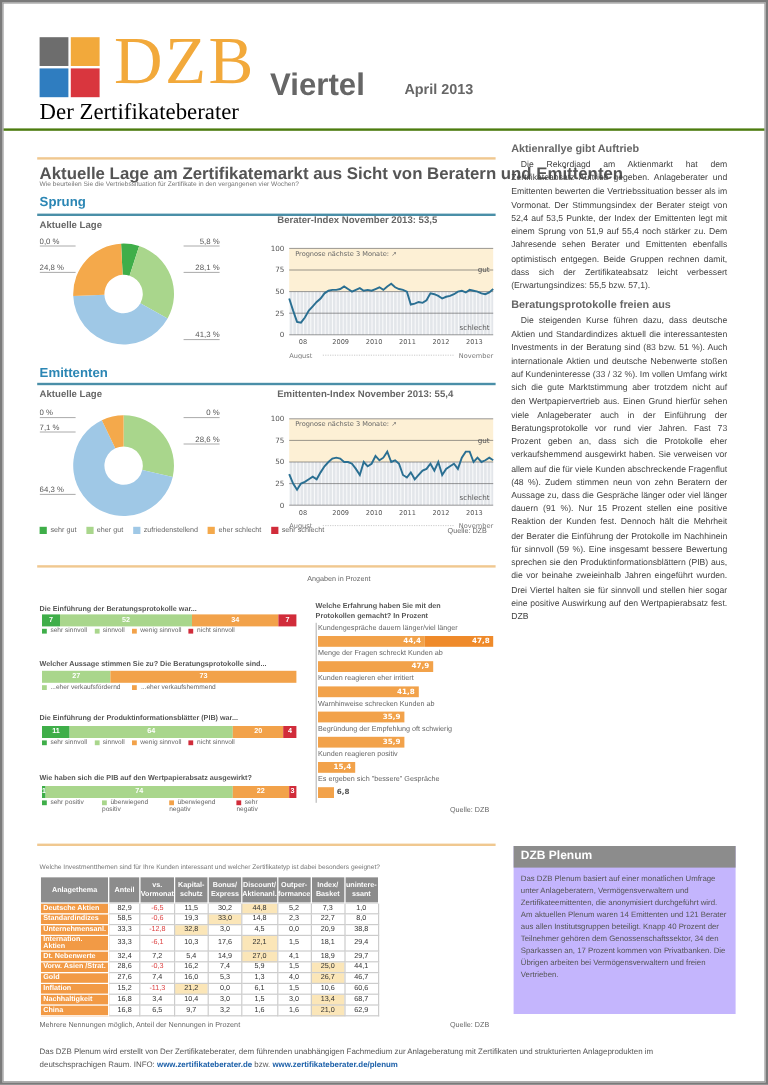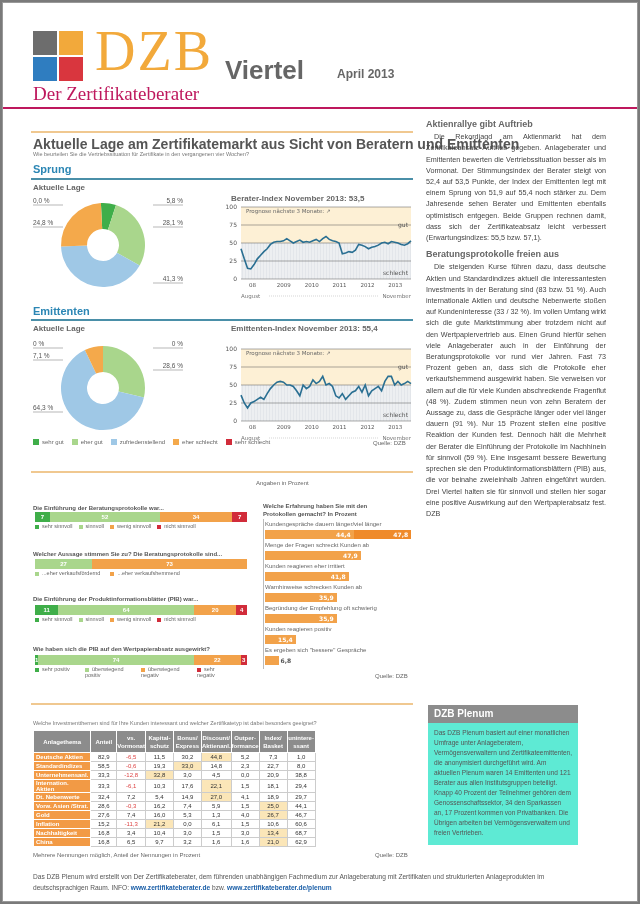--- a/index.html
+++ b/index.html
@@ -1,22 +1,22 @@
 <!DOCTYPE html>
 <html><head>
 <meta charset="utf-8">
 <style>
 *{box-sizing:border-box;margin:0;padding:0}
 body{width:640px;height:904px;background:#7a7a7a;font-family:"DejaVu Sans",sans-serif;overflow:hidden}
 .page{position:absolute;left:2px;top:2px;width:636px;height:900px;background:#fff;border:1px solid #999}
-.hdr{position:absolute;left:0;top:0;width:634px;height:106px;border-bottom:2px solid #be185d}
+.hdr{position:absolute;left:0;top:0;width:634px;height:106px;border-bottom:2px solid #4d7c0f}
 .logo-puzzle{position:absolute;left:30px;top:28px;width:50px;height:50px}
 .logo-puzzle div{position:absolute;width:24px;height:24px}
 .dzb{position:absolute;left:92px;top:18px;font-family:"Liberation Serif",serif;font-size:56px;color:#f2a93b;letter-spacing:2px;line-height:60px}
-.zb{position:absolute;left:30px;top:80px;font-family:"Liberation Serif",serif;font-size:19px;color:#be185d}
+.zb{position:absolute;left:30px;top:80px;font-family:"Liberation Serif",serif;font-size:19px;color:#000000}
 .plenum{position:absolute;left:222px;top:52px;font-family:"Liberation Sans",sans-serif;font-size:26px;color:#666;font-weight:bold}
 .nov{position:absolute;left:334px;top:64px;font-size:12px;color:#666;font-weight:bold;font-family:"Liberation Sans",sans-serif}
 .sectop{position:absolute;height:2px;background:#f0c890}
 .h1{position:absolute;font-family:"Liberation Sans",sans-serif;font-size:14px;font-weight:bold;color:#555}
 .sub{position:absolute;font-size:5.5px;color:#777;font-family:"Liberation Sans",sans-serif}
 .sh{position:absolute;font-family:"Liberation Sans",sans-serif;font-size:11px;font-weight:bold;color:#2b86b4}
 .shline{position:absolute;height:2px;background:#4a8fa8}
 .lbl{position:absolute;font-family:"Liberation Sans",sans-serif;font-size:8px;font-weight:bold;color:#666}
 .tiny{font-family:"Liberation Sans",sans-serif;font-size:6px;color:#666;position:absolute}
 .col{position:absolute;font-family:"Liberation Sans",sans-serif;font-size:7.2px;line-height:11.2px;color:#444;text-align:justify}
@@ -28,21 +28,21 @@
 .stack div{color:#fff;font-size:6px;font-weight:bold;text-align:center;line-height:10px;font-family:"Liberation Sans",sans-serif}
 .q{position:absolute;font-size:6px;font-weight:bold;color:#555;font-family:"Liberation Sans",sans-serif}
 .hb{position:absolute;left:262px;font-size:6px;color:#666;font-family:"Liberation Sans",sans-serif}
 .hbar{position:absolute;left:262px;height:9px;background:#f2a24a;color:#fff;font-size:6px;font-weight:bold;text-align:right;padding-right:3px;line-height:9px}
 table.t{position:absolute;left:30px;top:727px;border-collapse:collapse;font-family:"Liberation Sans",sans-serif;font-size:6px}
 table.t th{background:#8c8c8c;color:#fff;font-weight:bold;height:22px;border:1px solid #fff;text-align:center;line-height:8px}
 table.t td{height:9px;border:1px solid #ccc;text-align:center;color:#333;padding:0 2px}
 table.t td.n{background:#f29a45;color:#fff;font-weight:bold;text-align:left;border-color:#fff}
 table.t td.hl{background:#fbe6b8}
 table.t td.neg{color:#d44}
-.box{position:absolute;left:425px;top:702px;width:150px;height:140px;background:#5eead4}
+.box{position:absolute;left:425px;top:702px;width:185px;height:140px;background:#c4b5fd}
 .boxh{background:#8c8c8c;color:#fff;font-family:"Liberation Sans",sans-serif;font-weight:bold;font-size:10px;padding:3px 6px;height:18px}
 .boxt{font-family:"Liberation Sans",sans-serif;font-size:6.5px;line-height:10px;color:#555;padding:5px 6px}
 .foot{position:absolute;left:30px;top:868px;width:560px;font-family:"Liberation Sans",sans-serif;font-size:6.6px;line-height:11px;color:#555}
 .foot a{color:#1b5fa8;font-weight:bold;text-decoration:none}
 </style>
 </head>
 <body>
 
 <div class="page">
  <div class="hdr">
@@ -57,21 +57,21 @@
   <div class="plenum">Viertel</div>
   <div class="nov">April 2013</div>
  </div>
 
  <div class="sectop" style="left:28px;top:128px;width:382px"></div>
  <div class="h1" style="left:30px;top:133px">Aktuelle Lage am Zertifikatemarkt aus Sicht von Beratern und Emittenten</div>
  <div class="sub" style="left:30px;top:148px">Wie beurteilen Sie die Vertriebssituation für Zertifikate in den vergangenen vier Wochen?</div>
  <div class="sh" style="left:30px;top:160px">Sprung</div>
  <div class="shline" style="left:28px;top:175px;width:382px"></div>
  <div class="lbl" style="left:30px;top:180px">Aktuelle Lage</div>
- <div class="lbl" style="left:228px;top:191px">Berater-Index November 2013: 53,5</div>
+ <div class="lbl" style="left:228px;top:176px">Berater-Index November 2013: 53,5</div>
  <svg id="pie1" style="position:absolute;left:30px;top:192px" width="180" height="105">
       <path d="M67.90087489063151,8.052489063411414A42,42 0 0 1 82.98931783673379,10.059073344045842L74.94831155685097,34.78440889296984A16,16 0 0 0 69.20033329166915,34.01999583368054Z" fill="#3fae49"></path>
       <path d="M82.98931783673379,10.059073344045842A42,42 0 0 1 106.67158884241294,70.47424166539543L83.97012908282397,57.79971111062683A16,16 0 0 0 74.94831155685097,34.78440889296984Z" fill="#a9d68c"></path>
       <path d="M106.67158884241294,70.47424166539543A42,42 0 0 1 28.02942337269088,51.57184527583766L54.011208903882235,50.59879820031911A16,16 0 0 0 83.97012908282397,57.79971111062683Z" fill="#9fc8e6"></path>
       <path d="M28.02942337269088,51.57184527583766A42,42 0 0 1 67.90087489063147,8.052489063411421L69.20033329166914,34.01999583368054A16,16 0 0 0 54.011208903882235,50.59879820031911Z" fill="#f4a94b"></path>
       <text x="150" y="8" font-size="6.5" fill="#555" text-anchor="end" font-family="Liberation Sans, sans-serif">5,8 %</text>
       <line x1="120" y1="10" x2="150" y2="10" stroke="#888" stroke-width="0.6"></line>
       <text x="150" y="30" font-size="6.5" fill="#555" text-anchor="end" font-family="Liberation Sans, sans-serif">28,1 %</text>
       <line x1="120" y1="32" x2="150" y2="32" stroke="#888" stroke-width="0.6"></line>
       <text x="150" y="86" font-size="6.5" fill="#555" text-anchor="end" font-family="Liberation Sans, sans-serif">41,3 %</text>

